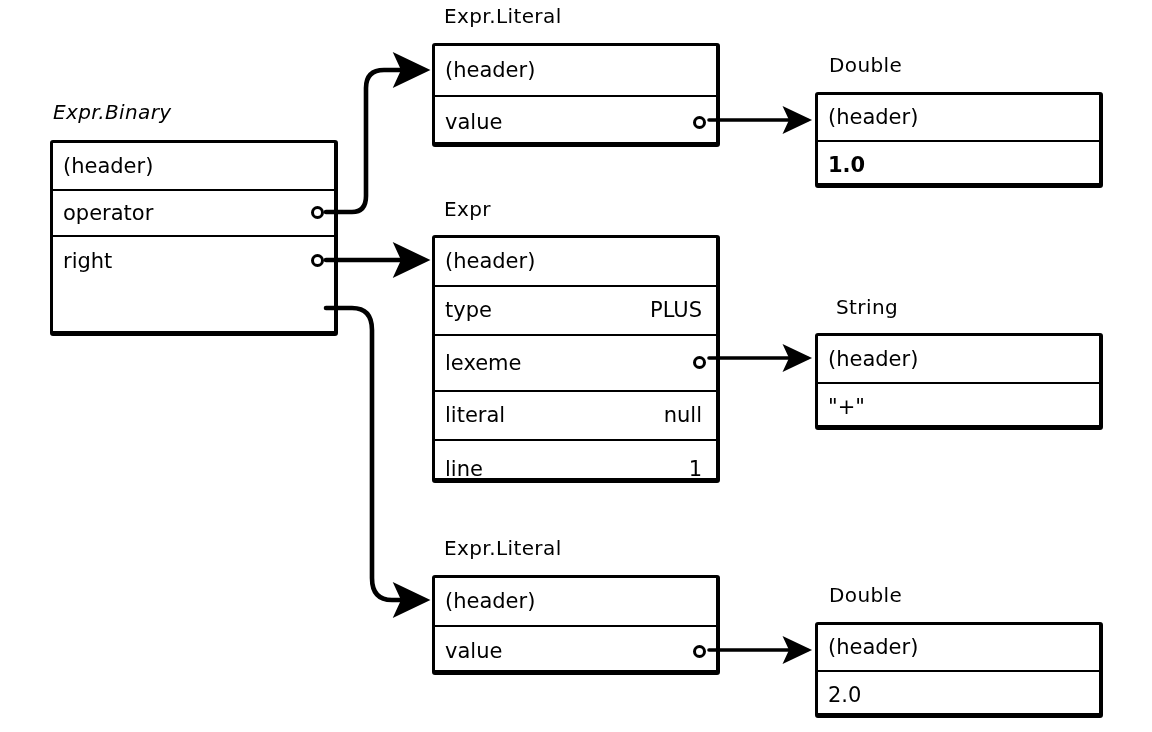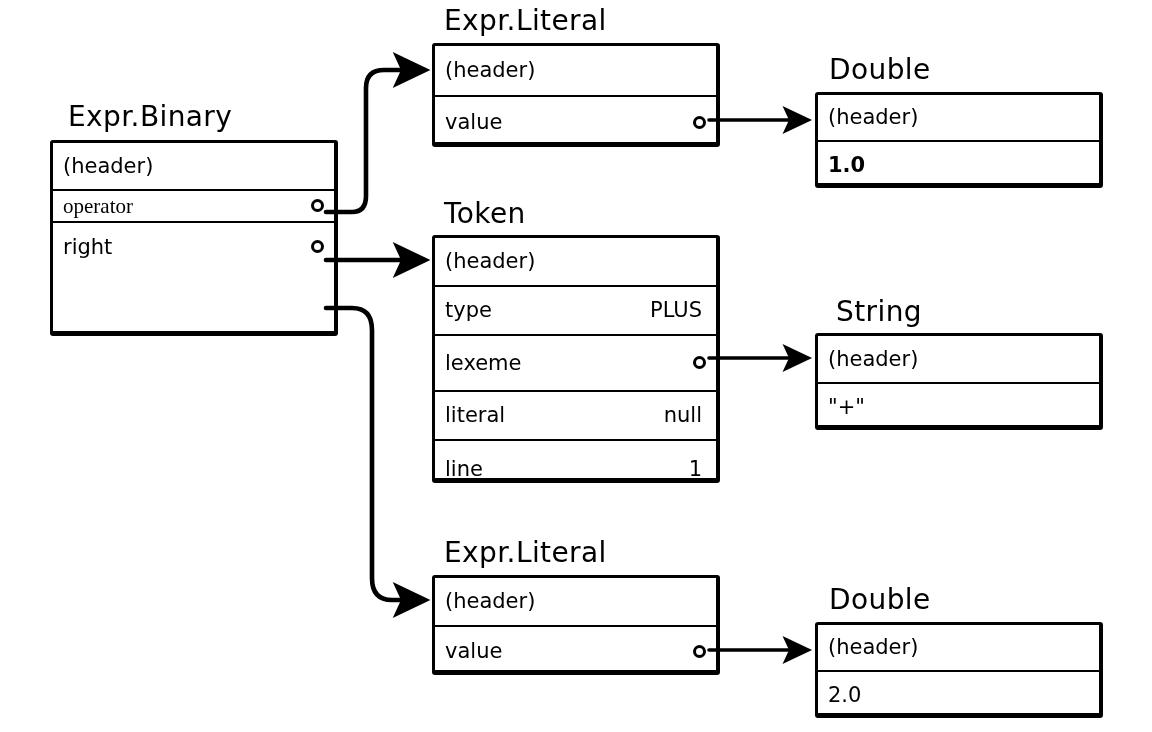--- a/index.html
+++ b/index.html
@@ -36,21 +36,21 @@
     box-sizing: border-box;
     background: #ffffff;
     border: 3px solid #000;
     border-bottom-width: 5px;
     border-right-width: 4px;
     border-radius: 3px;
     z-index: 3;
   }
   .obj-title {
     position: absolute;
-    font-size: 28px;
+    font-size: 20px;
     letter-spacing: 0.4px;
     white-space: nowrap;
     z-index: 4;
   }
   .row {
     position: relative;
     box-sizing: border-box;
     display: flex;
     align-items: center;
     justify-content: space-between;
@@ -75,26 +75,26 @@
     border-radius: 50%;
     background: #fff;
     box-sizing: border-box;
   }
 </style>
 </head>
 <body>
 
 <div id="canvas">
 
-  <div class="obj-title" style="left:68px; top:100px;">Expr.Binary</div>
+  <div class="obj-title" style="left:53px; top:100px;font-style:italic;">Expr.Binary</div>
   <div class="obj-box" id="box-expr-binary" style="left:50px; top:140px; width:288px; height:196px;">
     <div class="row header-row" style="height:48px;">
       <span class="fname">(header)</span>
     </div>
-    <div class="row" style="height:32px;font-family:Liberation Serif, serif;">
+    <div class="row" style="height:46px;">
       <span class="fname">operator</span>
       <span class="knob"></span>
     </div>
     <div class="row" style="height:48px;">
       <span class="fname">right</span>
       <span class="knob"></span>
     </div>
   </div>
 
   <div class="obj-title" style="left:444px; top:4px;">Expr.Literal</div>
@@ -111,21 +111,21 @@
   <div class="obj-title" style="left:829px; top:53px;">Double</div>
   <div class="obj-box" id="box-double-top" style="left:815px; top:92px; width:288px; height:96px;">
     <div class="row header-row" style="height:47px;">
       <span class="fname">(header)</span>
     </div>
     <div class="row" style="height:47px;font-weight:bold;">
       <span class="fname">1.0</span>
     </div>
   </div>
 
-  <div class="obj-title" style="left:444px; top:197px;">Token</div>
+  <div class="obj-title" style="left:444px; top:197px;">Expr</div>
   <div class="obj-box" id="box-token" style="left:432px; top:235px; width:288px; height:248px;">
     <div class="row header-row" style="height:49px;">
       <span class="fname">(header)</span>
     </div>
     <div class="row" style="height:49px;">
       <span class="fname">type</span>
       <span class="fval">PLUS</span>
     </div>
     <div class="row" style="height:56px;">
       <span class="fname">lexeme</span>

